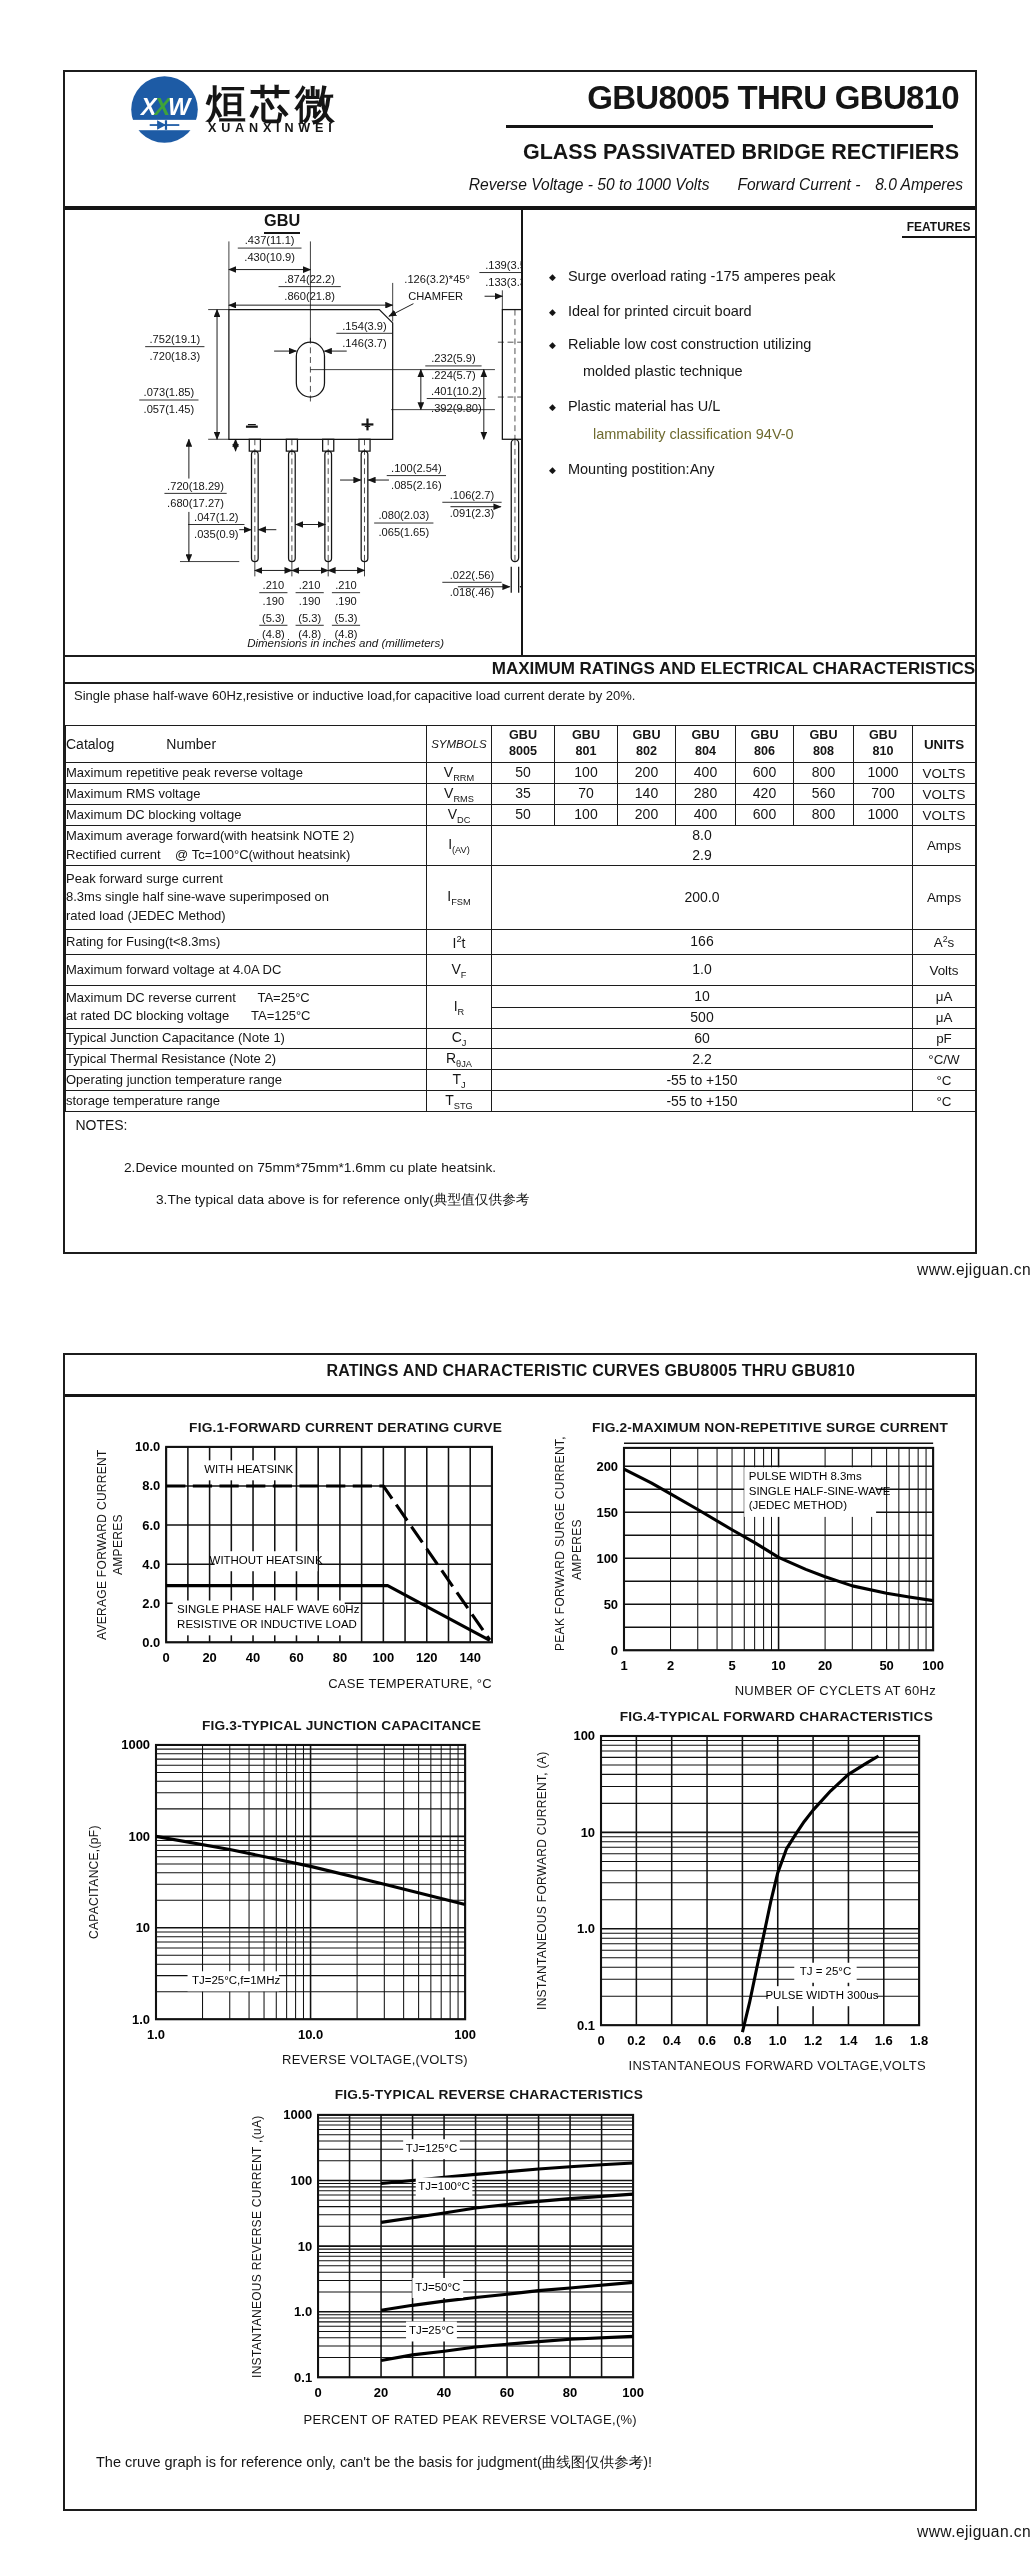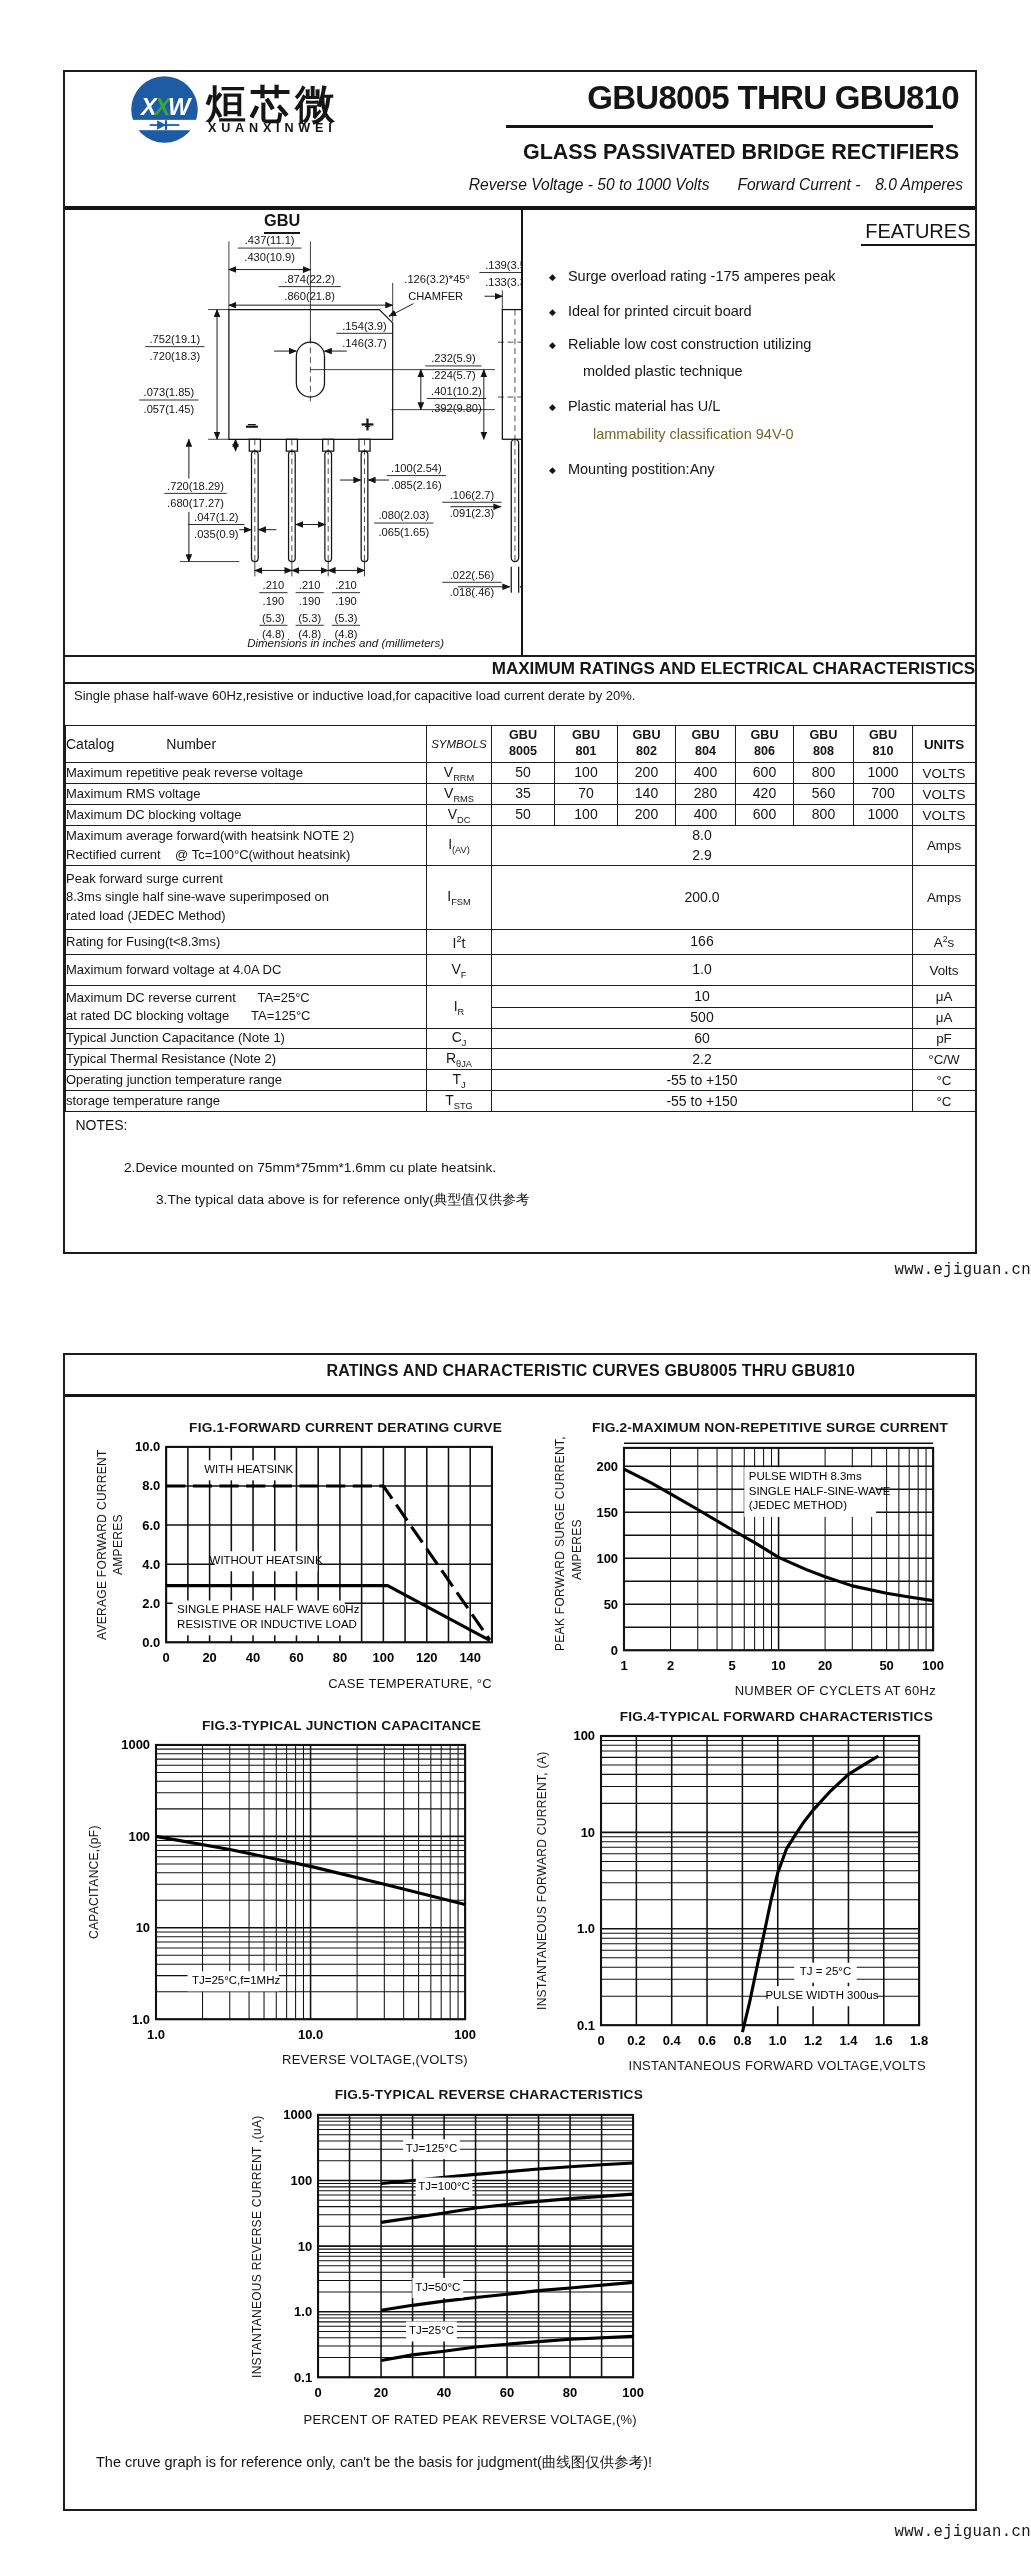--- a/index.html
+++ b/index.html
@@ -10,21 +10,21 @@
   .abs{position:absolute;}
   .ctr{text-align:right;}
   
   .doc-title{font-size:33px;font-weight:bold;letter-spacing:-0.7px;}
   .doc-subtitle{font-size:21.5px;font-weight:bold;letter-spacing:0px;}
   .tagline{font-size:15.6px;font-style:italic;font-weight:500;}
   .brand-zh{font-size:40px;font-weight:bold;letter-spacing:4.5px;}
   .brand-en{font-size:12.6px;font-weight:bold;letter-spacing:4.8px;}
   .hrule{background:#151515;}
   
-  .feat-h{font-size:20px;font-weight:normal;border-bottom:2.2px solid #151515;padding:0 4.5px 2.2px 4.5px;}
+  .feat-h{font-size:12px;font-weight:bold;border-bottom:2.2px solid #151515;padding:0 4.5px 2.2px 4.5px;}
   .feat-item{font-size:14.5px;}
   .feat-item .bullet{font-size:9px;margin-right:12px;vertical-align:1.5px;}
   
   .banner{border-top:2.2px solid #1c1c1c;border-bottom:2.2px solid #1c1c1c;font-weight:bold;font-size:17px;}
   .conds{font-size:13px;line-height:17px;}
   
   table.ratings{border-collapse:collapse;table-layout:fixed;width:910px;}
   table.ratings td,table.ratings th{border:1.5px solid #1c1c1c;padding:0;vertical-align:middle;overflow:hidden;}
   td.lbl{font-size:13px;text-align:left;padding:1.5px 3px 1.5px 6px;line-height:18.5px;}
   td.sym{font-size:14px;text-align:center;}
@@ -36,21 +36,21 @@
   th.symhead{font-style:italic;font-weight:normal;font-size:11.5px;text-align:center;}
   th.cathead{font-size:14px;font-weight:normal;text-align:left;padding-left:6px;}
   th.unithead{font-size:13.4px;font-weight:bold;text-align:center;}
   
   .notes-h{font-size:14px;}
   .notes-item{font-size:13.7px;}
   
   .fig-title{font-size:13.7px;font-weight:bold;letter-spacing:0.2px;}
   .axis-x{font-size:13px;letter-spacing:0.3px;}
   .vlab{position:absolute;writing-mode:vertical-rl;transform:rotate(180deg);text-align:center;font-size:12px;letter-spacing:0.3px;white-space:nowrap;}
-  .footer-url{font-size:15.6px;letter-spacing:0.4px;font-family:Liberation Mono, monospace;}
+  .footer-url{font-size:15.6px;letter-spacing:0.4px;}
   .note2{font-size:14.5px;}
   svg text{font-family:"Liberation Sans",sans-serif;}
   .pkg-dim{font-size:15px;fill:#151515;}
   .pkg-caption{font-size:11.5px;font-style:italic;}
   .gbu-label{font-size:16.3px;font-weight:bold;border-bottom:2.2px solid #151515;padding-bottom:1.5px;}
 </style>
 </head>
 <body>
 
 <div id="canvas">

